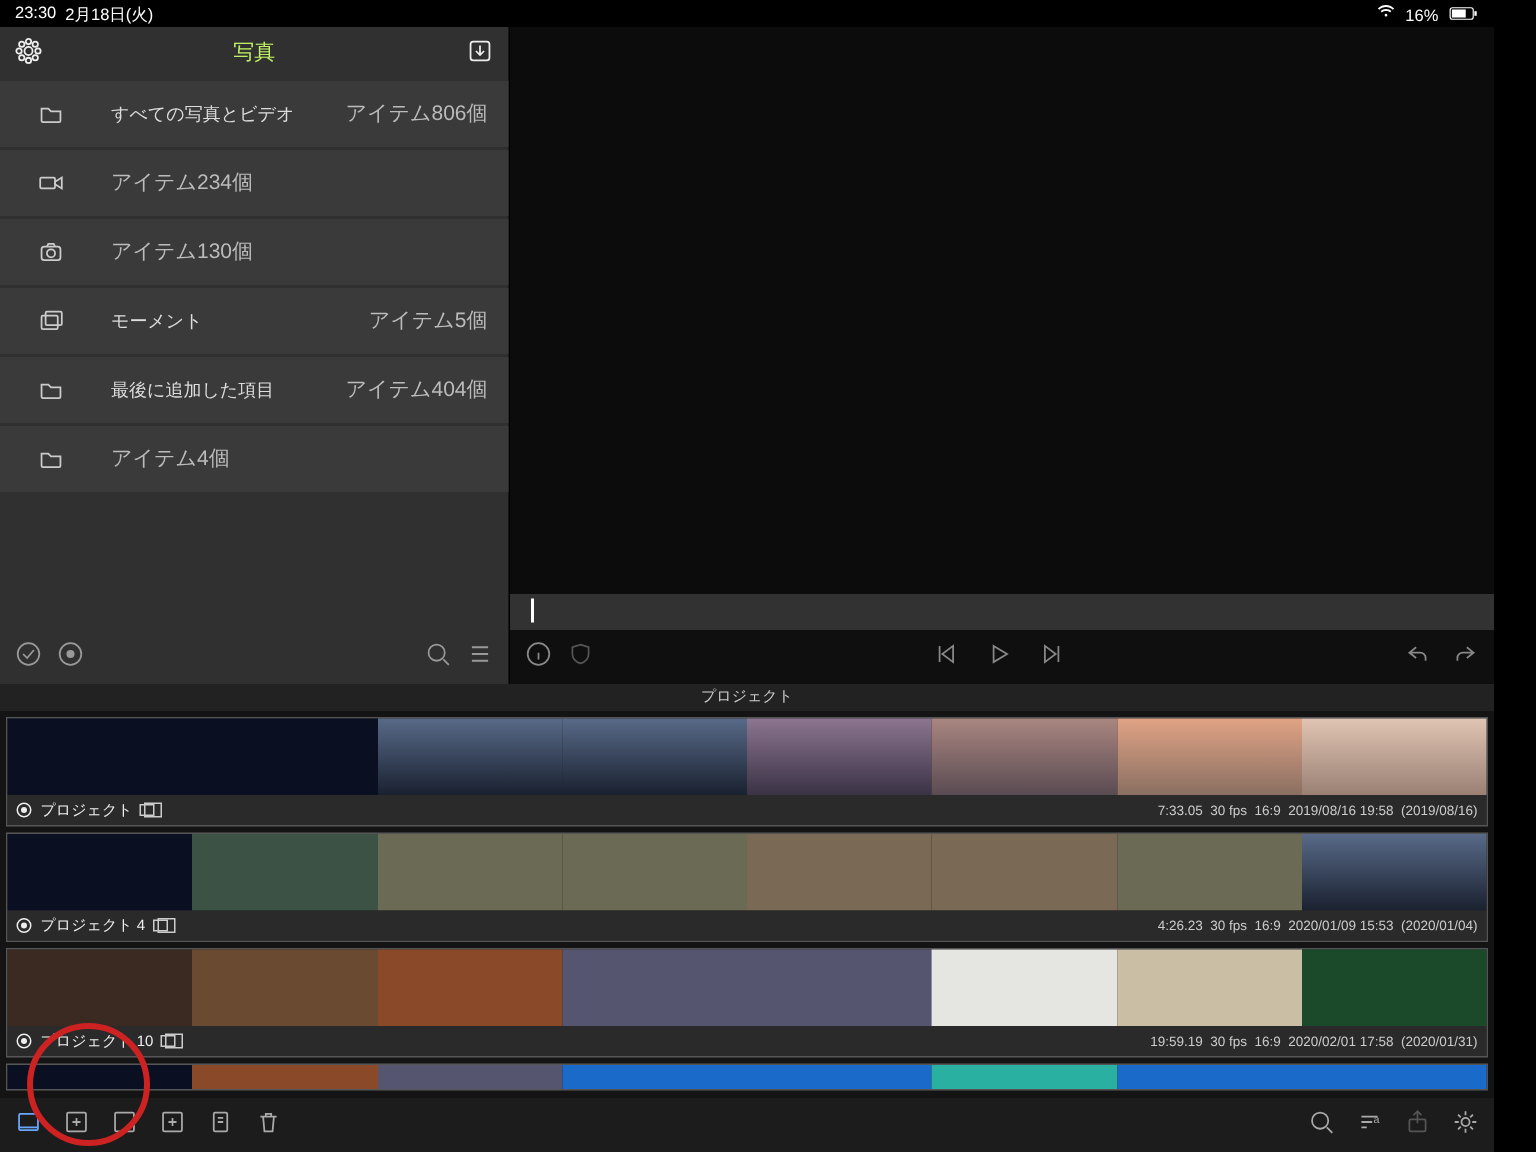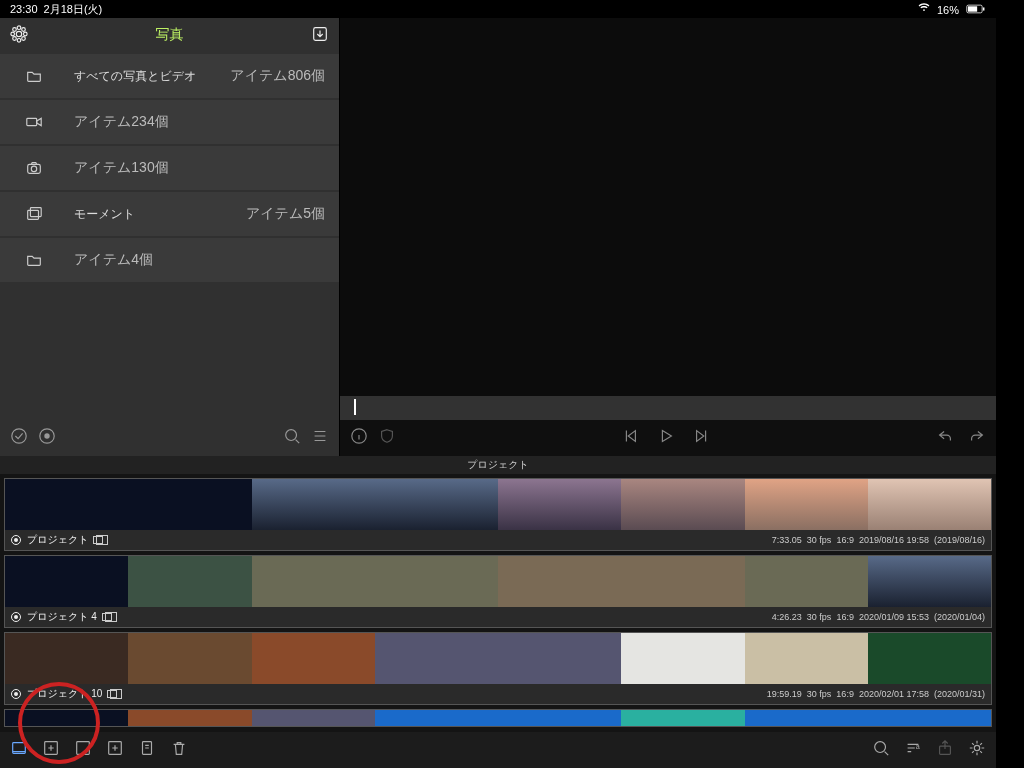--- a/index.html
+++ b/index.html
@@ -173,20 +173,29 @@
             </span>
             <span class="label">モーメント</span>
             <span class="count">アイテム5個</span>
           </div>
           <div class="sidebar-row">
             <span class="ri">
               <svg viewBox="0 0 20 20">
                 <path d="M3 6h5l2 2h7v7a1 1 0 01-1 1H4a1 1 0 01-1-1V6z"></path>
               </svg>
             </span>
+            <span class="label">最後に追加した項目</span>
+            <span class="count">アイテム404個</span>
+          </div>
+          <div class="sidebar-row">
+            <span class="ri">
+              <svg viewBox="0 0 20 20">
+                <path d="M3 6h5l2 2h7v7a1 1 0 01-1 1H4a1 1 0 01-1-1V6z"></path>
+              </svg>
+            </span>
             <span class="count">アイテム4個</span>
           </div>
         </div>
       <div class="lp-footer">
         <span><svg viewBox="0 0 20 20">
               <circle cx="10" cy="10" r="8"></circle>
               <path d="M6 10l3 3 5-6"></path>
             </svg></span>
         <span><svg viewBox="0 0 20 20">
               <circle cx="10" cy="10" r="8"></circle>

